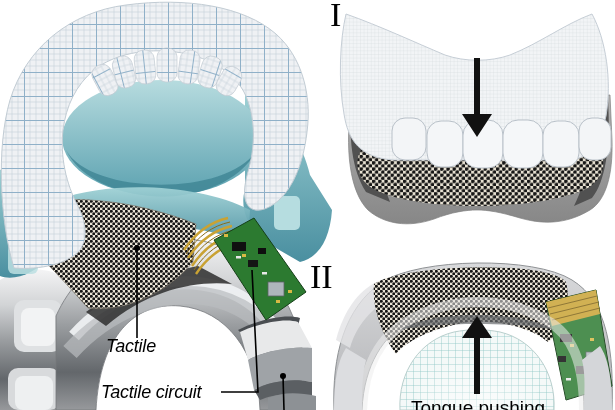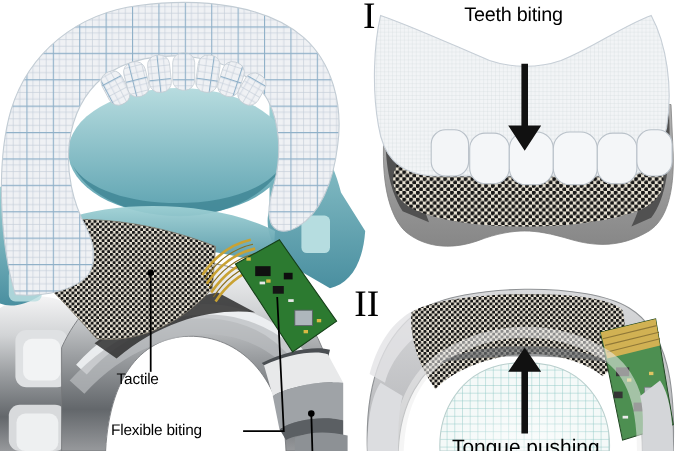--- a/index.html
+++ b/index.html
@@ -3,21 +3,21 @@
 <meta charset="utf-8">
 <style>
   html,body{margin:0;padding:0;background:#fff;}
   .stage{
     position:relative;width:615px;height:410px;background:#ffffff;
     overflow:hidden;font-family:"Liberation Sans",sans-serif;
   }
   svg.art{position:absolute;left:0;top:0;}
   .lbl{position:absolute;color:#000;white-space:nowrap;line-height:1.05;}
   .cap{font-size:18px;letter-spacing:-0.2px;}
-  .small-lbl{font-size:14px;letter-spacing:-0.2px;}
+  .small-lbl{font-size:18px;letter-spacing:-0.2px;font-style:italic;}
   .numeral{font-family:"Liberation Serif",serif;font-size:34px;line-height:1;}
   .two-line span{display:block;}
   .two-line .indent{padding-left:5px;}
   .clipped-cap{font-size:19px;text-align:center;width:176px;}
 </style>
 </head>
 <body>
 
 <div class="stage">
 
@@ -230,24 +230,23 @@
       <ellipse cx="477" cy="400" rx="60" ry="50" fill="url(#domeGlow)" clip-path="url(#domeClip)"></ellipse>
     </g>
     <path d="M 477,316 L 492,338 L 480,338 L 480,394 L 474,394 L 474,338 L 462,338 Z" fill="#111111"></path>
   </g>
 </svg>
 
   <div class="lbl small-lbl two-line" style="left:101px;top:337px;">
     <span class="indent">Tactile</span>
   </div>
 
-  <div class="lbl small-lbl" style="left:101px;top:383px;">Flexible biting</div>
+  <div class="lbl small-lbl" style="left:101px;top:383px;">Tactile circuit</div>
 
   <div class="lbl numeral" style="left:330px;top:-2px;">I</div>
 
-  <div class="lbl cap" style="left:422px;top:4px;">Teeth biting</div>
-
-  <div class="lbl numeral" style="left:322px;top:260px;text-align:right;">II</div>
+
+  <div class="lbl numeral" style="left:310px;top:260px;text-align:right;">II</div>
 
 
   <div class="lbl clipped-cap" style="left:390px;top:398px;">Tongue pushing</div>
 
 </div>
 
 </body></html>

